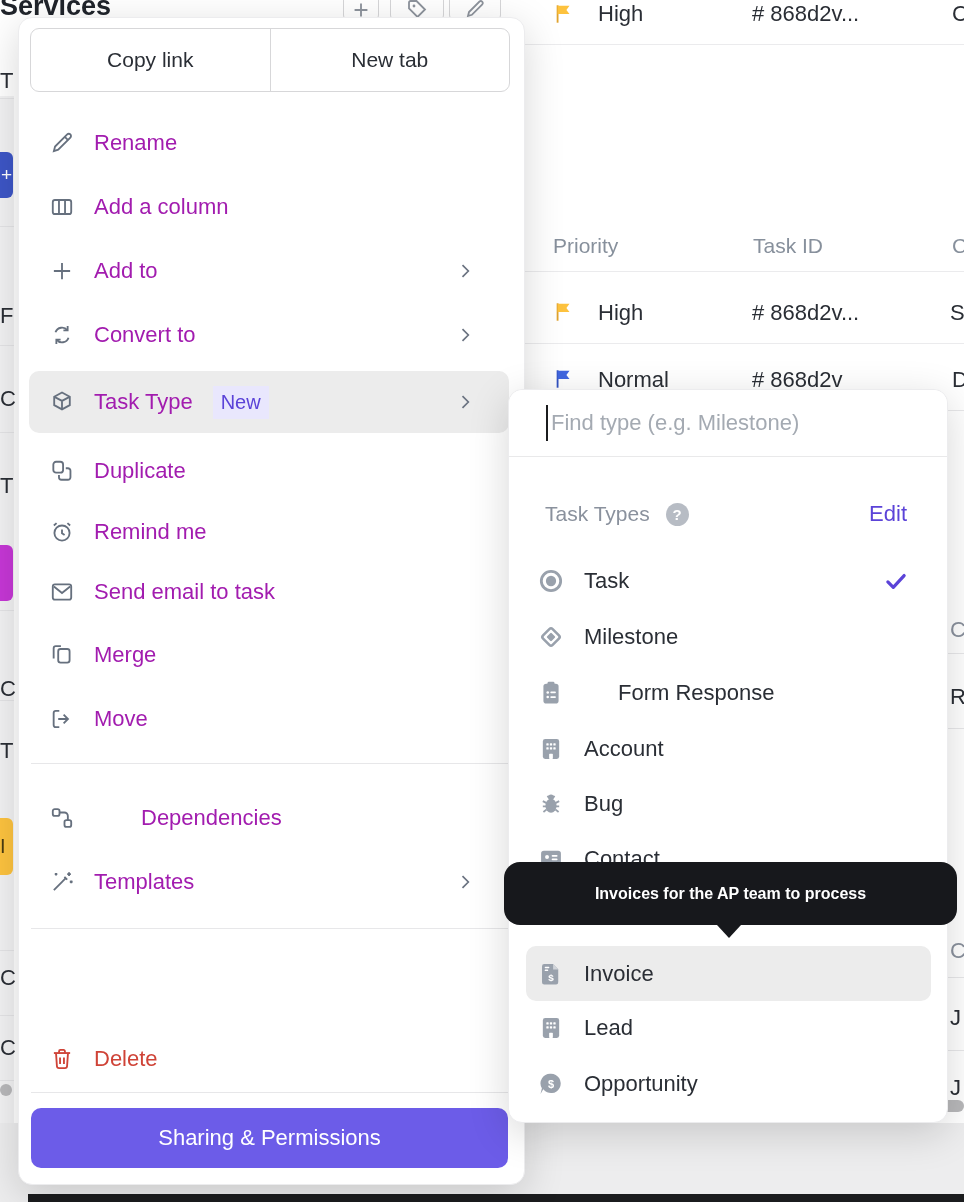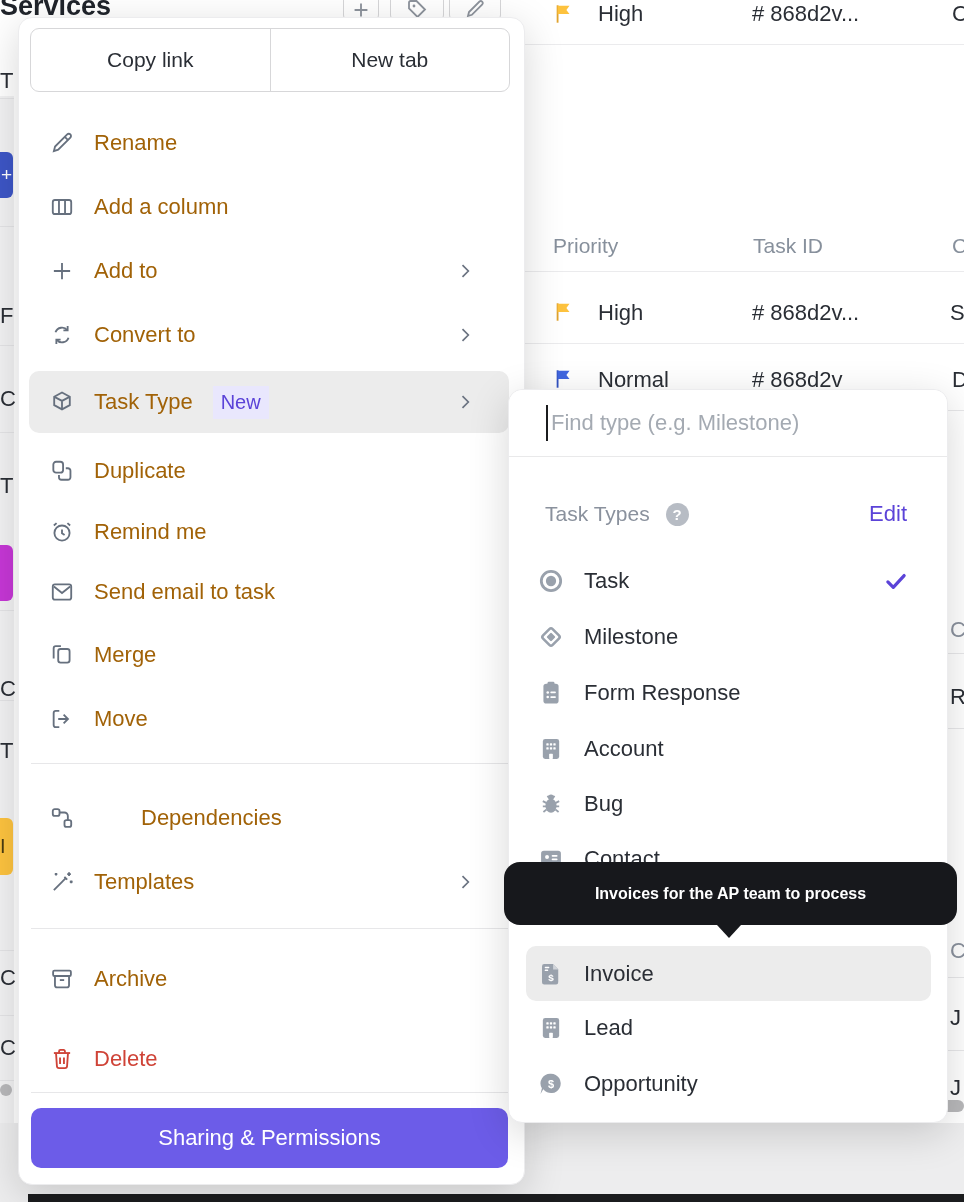--- a/index.html
+++ b/index.html
@@ -24,21 +24,21 @@
   .scrollpiece{position:absolute;background:#b8b8ba;border-radius:6px;z-index:3;}
   
   .panel{position:absolute;left:18px;top:17px;width:507px;height:1168px;background:#fff;border-radius:14px;
          border:1px solid #ececee;box-shadow:0 10px 40px rgba(0,0,0,.16);z-index:10;box-sizing:border-box;}
   .quick{position:absolute;left:11px;top:10px;width:478px;height:62px;border:1px solid #d7d7d9;border-radius:9px;
          display:flex;overflow:hidden;background:#fff;}
   .seg{flex:1;display:flex;align-items:center;justify-content:center;font-size:21px;color:#2a2e35;cursor:pointer;}
   .seg + .seg{border-left:1px solid #d7d7d9;}
   .mi{position:absolute;left:10px;right:15px;height:58px;display:flex;align-items:center;border-radius:10px;}
   .mi .ic{width:26px;height:26px;margin-left:20px;margin-right:19px;display:flex;align-items:center;justify-content:center;color:#66707e;flex:none;}
-  .mi .lbl{font-size:22px;color:#a16207;}
+  .mi .lbl{font-size:22px;color:#a21caf;}
   .mi.hl{background:var(--hl);}
   .mi.danger .lbl{color:var(--danger);}
   .mi.danger .ic{color:var(--danger);}
   .chev{position:absolute;right:34px;top:50%;transform:translateY(-50%);color:#6a7280;display:flex;}
   .badge{margin-left:20px;background:var(--badge-bg);color:var(--accent-text);font-size:20px;
          padding:5px 8px;border-radius:0;}
   .mdiv{position:absolute;left:12px;right:14px;height:1px;background:#e7e7e9;}
   .share-btn{position:absolute;left:12px;right:16px;top:1090px;height:60px;background:var(--accent);
              border-radius:10px;display:flex;align-items:center;justify-content:center;color:#fff;
              font-size:22px;cursor:pointer;}
@@ -316,30 +316,20 @@
     <span class="lbl">Templates</span>
     <span class="chev">
         <svg width="20" height="20" viewBox="0 0 24 24" fill="none" stroke="currentColor" stroke-width="2">
           <path d="M9 5l7 7-7 7"></path>
         </svg>
       </span>
   </div>
 
   <div class="mdiv" style="top:910px;"></div>
 
-  <div class="mi" style="top:932px;">
-    <span class="ic">
-        <svg width="26" height="26" viewBox="0 0 24 24" fill="none" stroke="currentColor" stroke-width="1.7">
-          <rect x="3.8" y="4.2" width="16.4" height="5" rx="1.2"></rect>
-          <path d="M5.5 9.2v8.6a2 2 0 0 0 2 2h9a2 2 0 0 0 2-2V9.2"></path>
-          <path d="M10 13h4"></path>
-        </svg>
-      </span>
-    <span class="lbl">Archive</span>
-  </div>
 
   <div class="mi danger" style="top:996px;align-items:flex-end;">
     <span class="ic">
         <svg width="26" height="26" viewBox="0 0 24 24" fill="none" stroke="currentColor" stroke-width="1.7">
           <path d="M4.5 6.5h15"></path>
           <path d="M9.3 6.2V4.8a1.2 1.2 0 0 1 1.2-1.2h3a1.2 1.2 0 0 1 1.2 1.2v1.4"></path>
           <path d="M6.5 6.8l.8 11.7a2 2 0 0 0 2 1.9h5.4a2 2 0 0 0 2-1.9l.8-11.7"></path>
           <path d="M10.2 10.5v6.2M13.8 10.5v6.2"></path>
         </svg>
       </span>
@@ -381,21 +371,21 @@
   <div class="ti" style="top:219px;">
     <span class="tic">
         <svg width="28" height="28" viewBox="0 0 24 24">
           <rect x="6.2" y="6.2" width="11.6" height="11.6" rx="2" transform="rotate(45 12 12)" fill="none" stroke="currentColor" stroke-width="2.2"></rect>
           <rect x="9.2" y="9.2" width="5.6" height="5.6" rx="1" transform="rotate(45 12 12)" fill="currentColor"></rect>
         </svg>
       </span>
     <span class="lbl">Milestone</span>
   </div>
 
-  <div class="ti" style="top:275px;">
+  <div class="ti" style="top:275px;gap:34px;">
     <span class="tic">
         <svg width="28" height="28" viewBox="0 0 24 24" fill="currentColor">
           <rect x="5.5" y="4" width="13" height="17" rx="2.4"></rect>
           <rect x="9" y="2.4" width="6" height="4.2" rx="1.2"></rect>
           <circle cx="9.2" cy="11.5" r="1.1" fill="#fff"></circle>
           <rect x="11.4" y="10.8" width="4.8" height="1.5" rx=".7" fill="#fff"></rect>
           <circle cx="9.2" cy="15.5" r="1.1" fill="#fff"></circle>
           <rect x="11.4" y="14.8" width="4.8" height="1.5" rx=".7" fill="#fff"></rect>
         </svg>
       </span>

